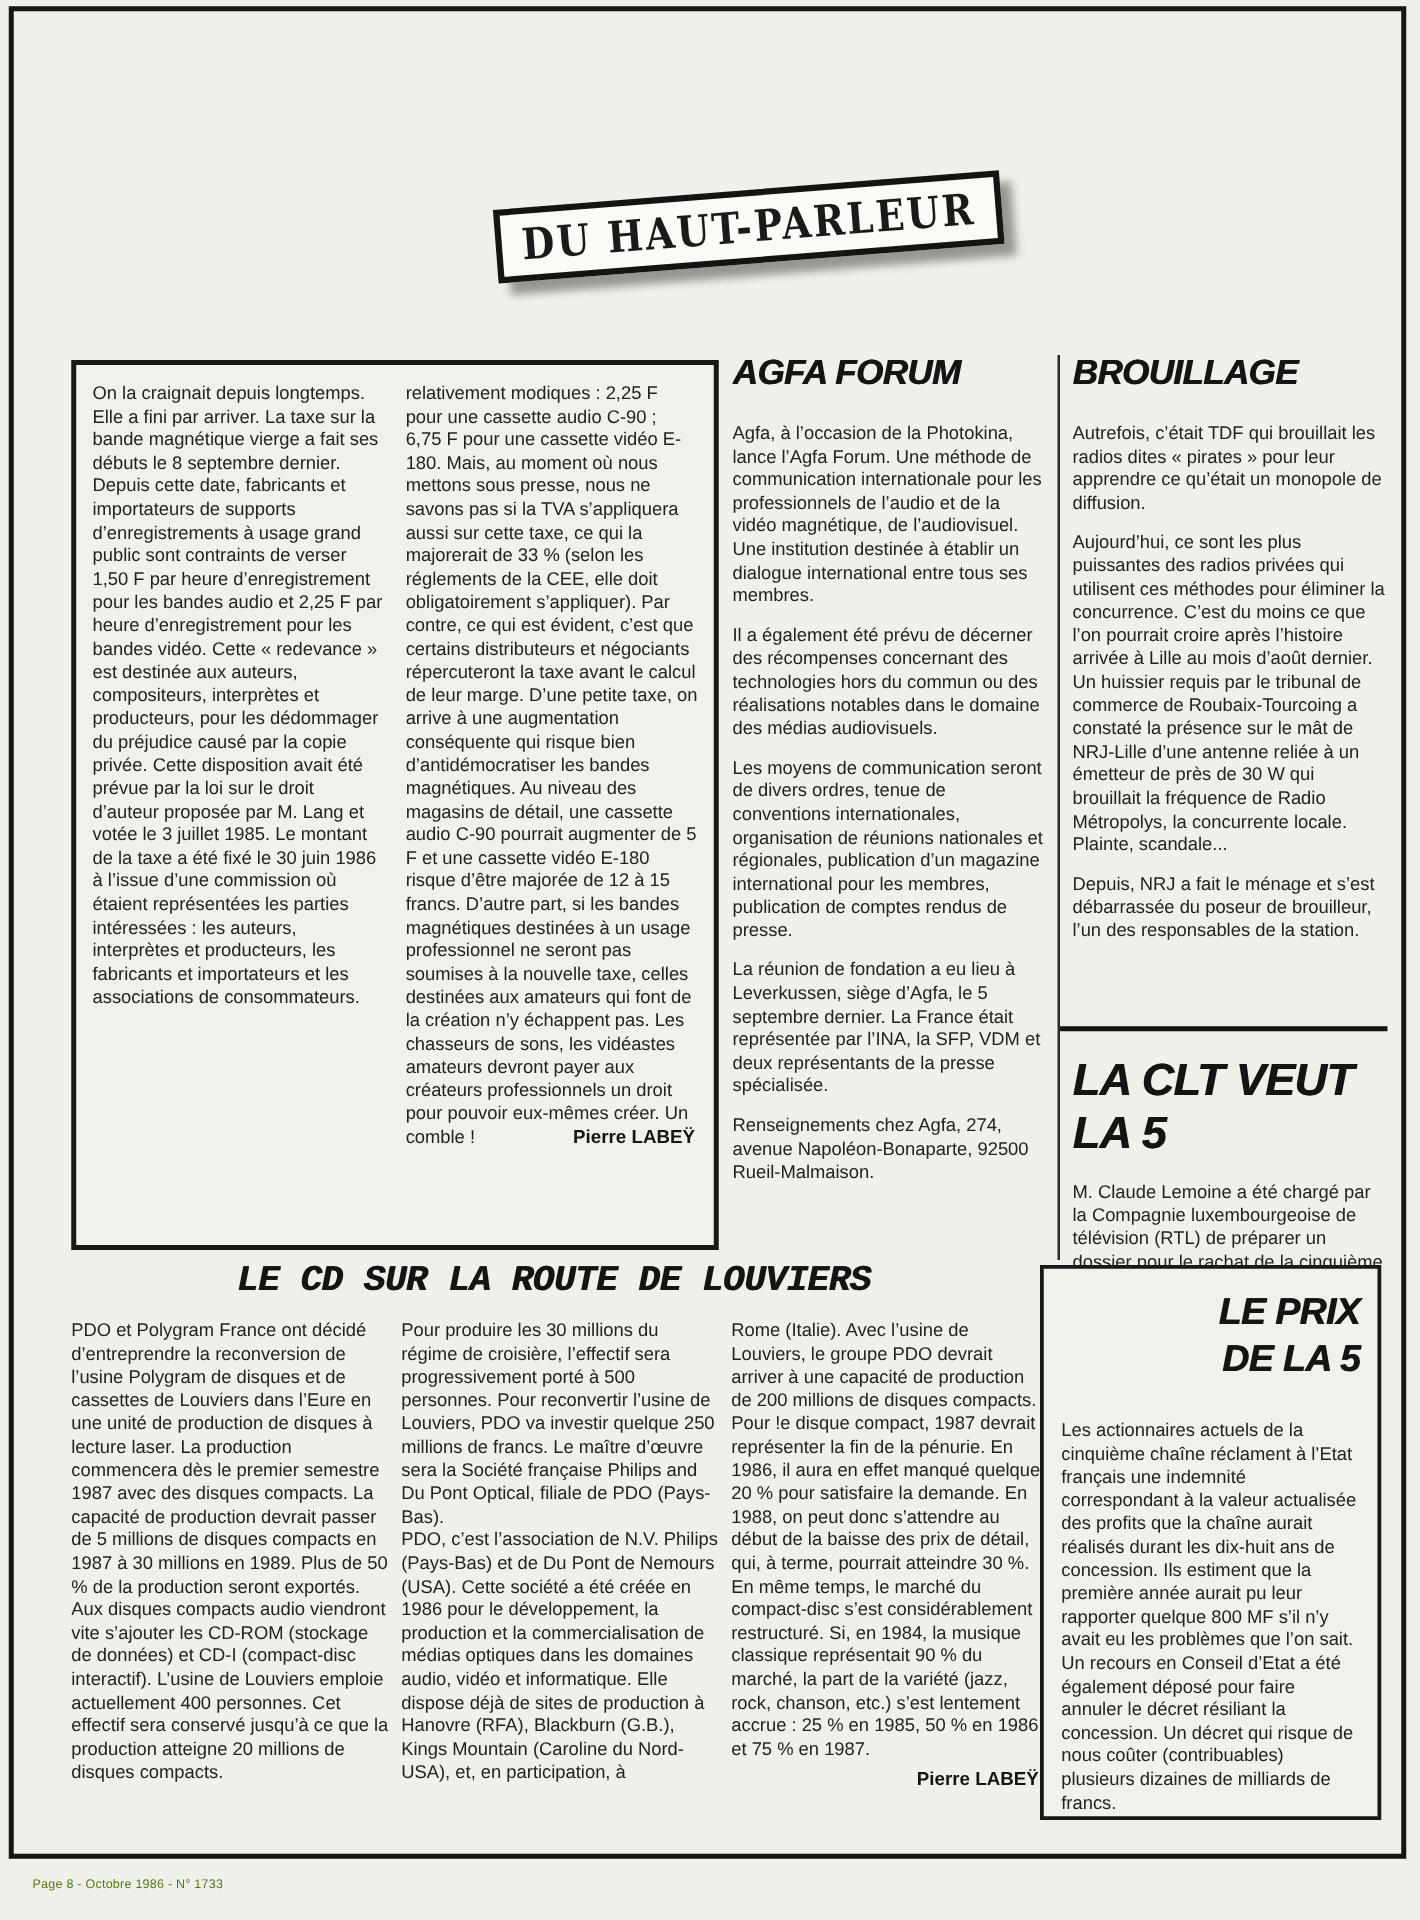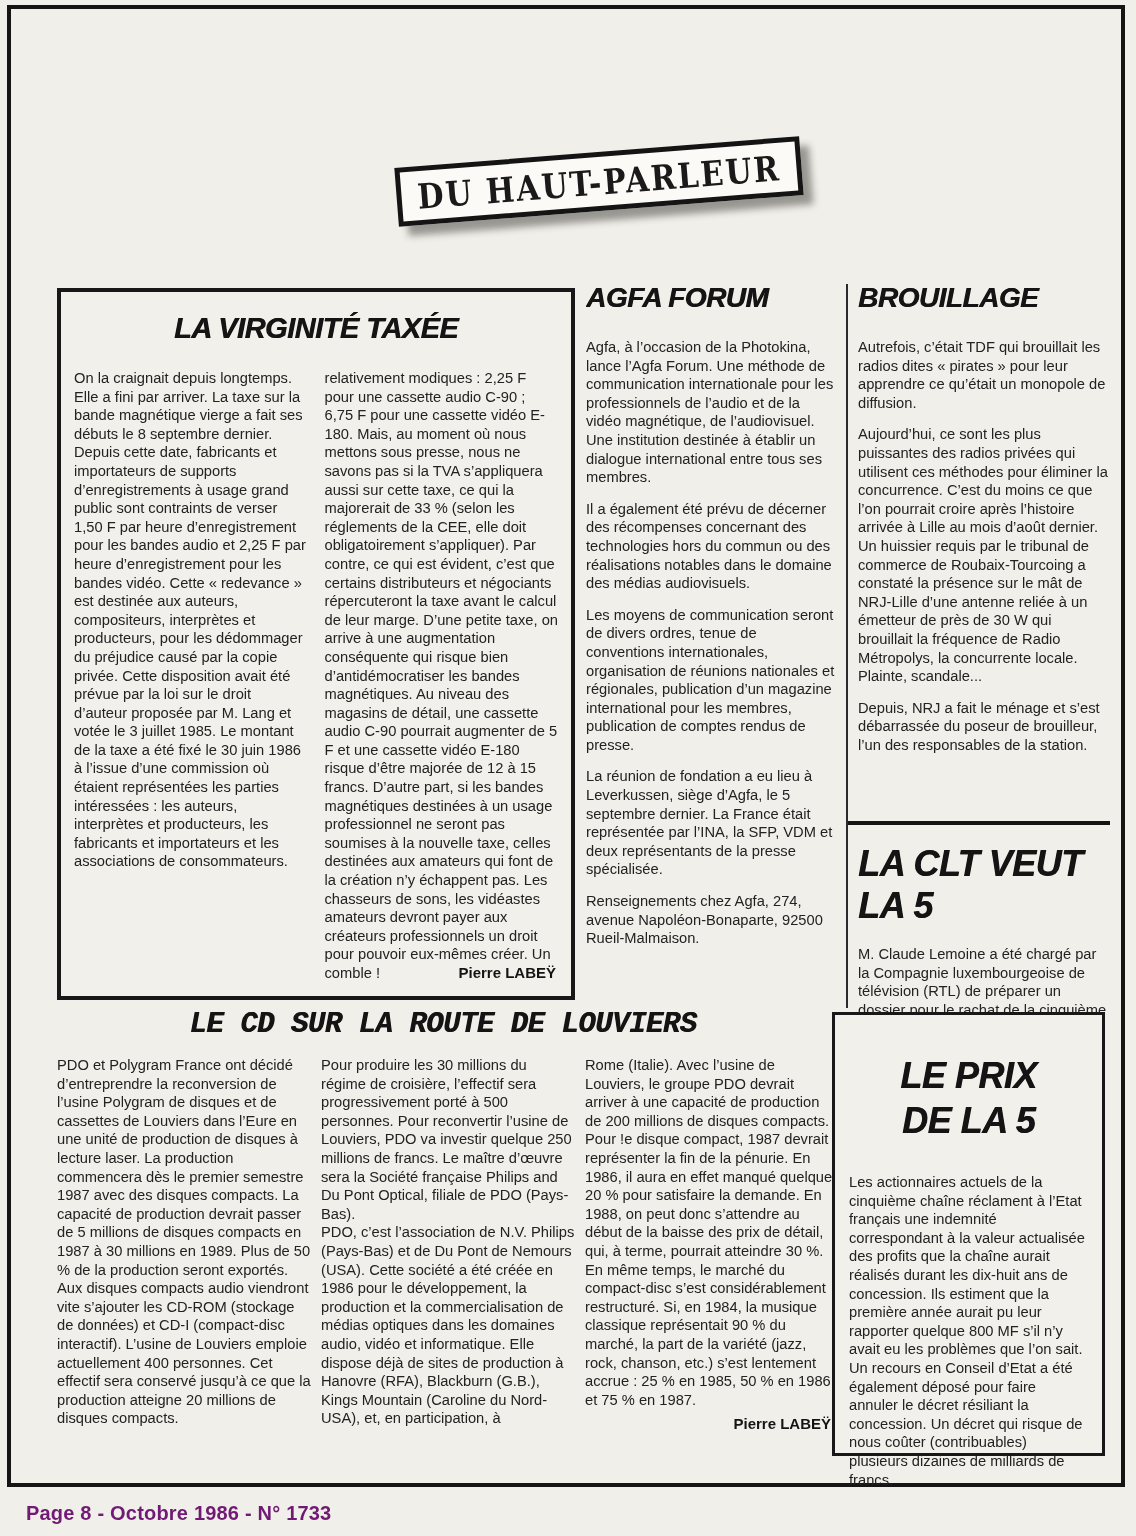--- a/index.html
+++ b/index.html
@@ -83,39 +83,38 @@
   .cd-col1 { position:absolute; left:57px;  top:1056px; width:254px; height:430px; overflow:hidden; }
   .cd-col2 { position:absolute; left:321px; top:1056px; width:254px; height:430px; overflow:hidden; }
   .cd-col3 { position:absolute; left:585px; top:1056px; width:250px; height:430px; overflow:hidden; }
   .author-line { text-align:right; font-weight:700; font-size:15px; margin-top:6px; padding-right:4px; color:#141414; }
   
   .box-prix {
     position:absolute; left:832px; top:1012px; width:273px; height:444px;
     border:3px solid #181818; padding:16px 14px 10px 14px;
     background:#f2f0ea;
   }
-  .box-prix .art-title { text-align:center; font-size:36px; line-height:1.25; margin:22px 0 30px 0; }
+  .box-prix .art-title { text-align:right; font-size:30px; line-height:1.25; margin:0 0 30px 0; }
   
   .footer {
     position:absolute; left:26px; top:1502px;
-    font-weight:700; font-size:20px; color:#701a75; letter-spacing:0.2px;
+    font-weight:400; font-size:10px; color:#4d7c0f; letter-spacing:0.2px;
   }
 </style>
 </head>
 <body>
 
 <div class="page">
   <div class="frame"></div>
 
   <div class="stamp">
     <span class="stamp-text">DU HAUT-PARLEUR</span>
   </div>
 
   <section class="box-virginite">
-    <h2 class="art-title">LA VIRGINITÉ TAXÉE</h2>
     <div class="twocol body-txt nogap">
       <div class="col">
         <p>On la craignait depuis longtemps. Elle a fini par arriver. La taxe sur la bande magnétique vierge a fait ses débuts le 8 septembre dernier.</p>
         <p>Depuis cette date, fabricants et importateurs de supports d’enregistrements à usage grand public sont contraints de verser 1,50 F par heure d’enregistrement pour les bandes audio et 2,25 F par heure d’enregistrement pour les bandes vidéo. Cette « redevance » est destinée aux auteurs, compositeurs, interprètes et producteurs, pour les dédommager du préjudice causé par la copie privée. Cette disposition avait été prévue par la loi sur le droit d’auteur proposée par M. Lang et votée le 3 juillet 1985. Le montant de la taxe a été fixé le 30 juin 1986 à l’issue d’une commission où étaient représentées les parties intéressées : les auteurs, interprètes et producteurs, les fabricants et importateurs et les associations de consommateurs.</p>
       </div>
       <div class="col">
         <p class="lastline">
           <span>relativement modiques : 2,25 F pour une cassette audio C-90 ; 6,75 F pour une cassette vidéo E-180. Mais, au moment où nous mettons sous presse, nous ne savons pas si la TVA s’appliquera aussi sur cette taxe, ce qui la majorerait de 33 % (selon les réglements de la CEE, elle doit obligatoirement s’appliquer). Par contre, ce qui est évident, c’est que certains distributeurs et négociants répercuteront la taxe avant le calcul de leur marge. D’une petite taxe, on arrive à une augmentation conséquente qui risque bien d’antidémocratiser les bandes magnétiques. Au niveau des magasins de détail, une cassette audio C-90 pourrait augmenter de 5 F et une cassette vidéo E-180 risque d’être majorée de 12 à 15 francs. D’autre part, si les bandes magnétiques destinées à un usage professionnel ne seront pas soumises à la nouvelle taxe, celles destinées aux amateurs qui font de la création n’y échappent pas. Les chasseurs de sons, les vidéastes amateurs devront payer aux créateurs professionnels un droit pour pouvoir eux-mêmes créer. Un comble !</span>
           <span class="author-abs">Pierre LABEŸ</span>
         </p>

